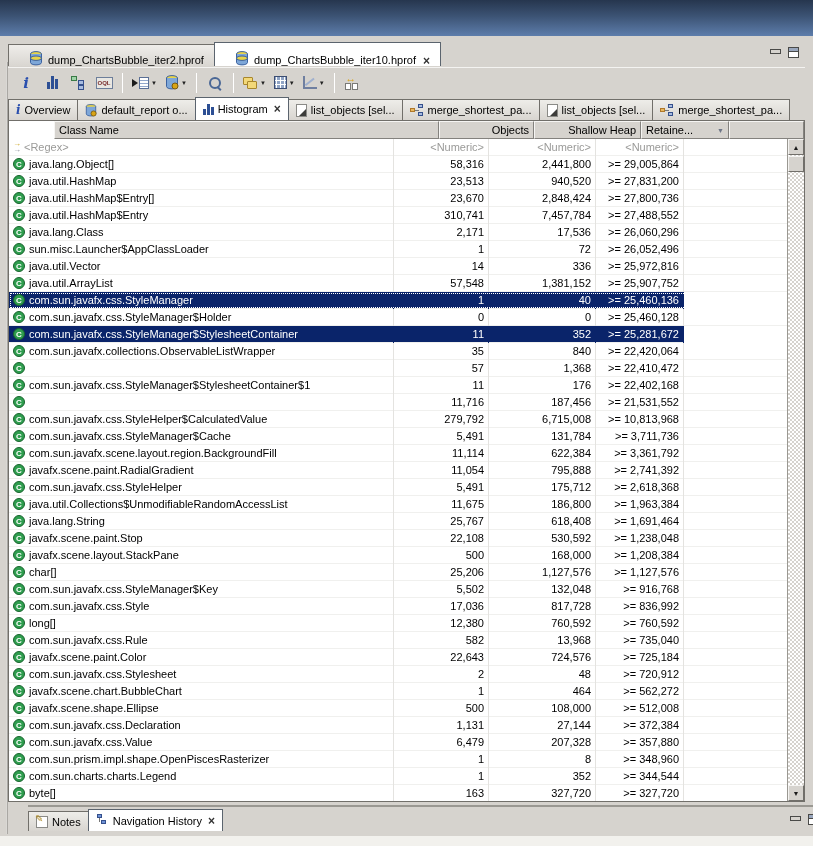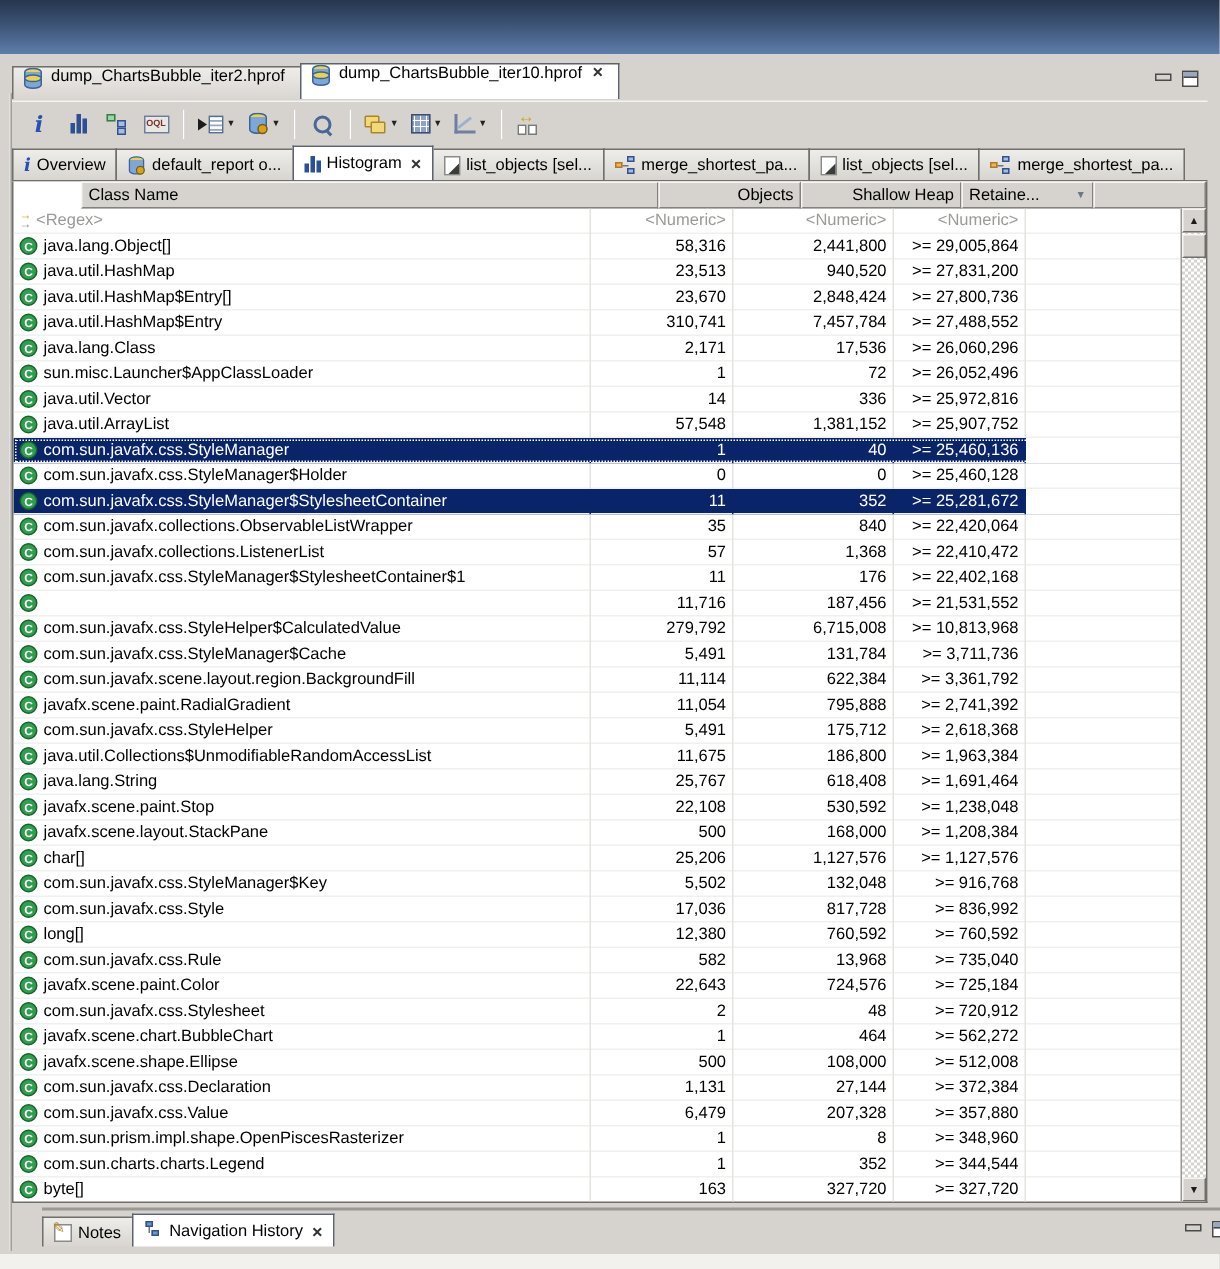--- a/index.html
+++ b/index.html
@@ -8,21 +8,21 @@
 
   
   .titlebar { position:absolute; left:0; top:0; width:813px; height:36px;
     background:linear-gradient(180deg,#26364e 0%,#3c5374 45%,#5d7dab 100%); }
   .workbench { position:absolute; left:6px; top:42px; width:801px; height:792px; }
   .wb-border { position:absolute; left:0; top:20px; bottom:0; width:2px;
     background:linear-gradient(90deg,#f2f1ee,#928f8a); }
 
   
   .etab-bar { position:absolute; left:2px; top:2px; width:797px; height:22px; display:flex; align-items:flex-end; }
-  .etab { height:22px; display:flex; align-items:flex-start; gap:5px; padding:0 10px 0 6px;
+  .etab { height:22px; display:flex; align-items:flex-end; gap:5px; padding:0 10px 0 20px;
     border:1px solid #716f6a; border-bottom:none; background:linear-gradient(180deg,#efedea,#d9d6d1);
     margin-right:-1px; white-space:nowrap; }
   .etab.active { background:#fff; border-color:#5b646e; height:24px; z-index:2; }
   .winbtns { margin-left:auto; display:flex; gap:8px; align-items:center; padding:0 6px 8px 0; }
   .btn-min { width:11px; height:9px; position:relative; cursor:default; }
   .btn-min::after { content:""; position:absolute; left:1px; top:1px; width:9px; height:3px; border:1px solid #4a4a48; background:#d6d3ce; }
   .btn-max { width:11px; height:11px; border:1px solid #4a4a48; background:#fff; position:relative; }
   .btn-max::after { content:""; position:absolute; left:0; top:0; right:0; height:3px; background:#9aa7bd; border-bottom:1px solid #4a4a48; }
   .close-x { color:#333; font-weight:bold; font-size:12px; line-height:10px; padding-left:2px; cursor:default; }
 
@@ -425,21 +425,20 @@
             <span>com.sun.javafx.collections.ObservableListWrapper</span>
           </div>
           <div class="td c-obj num">35</div>
           <div class="td c-shallow num">840</div>
           <div class="td c-ret num">&gt;= 22,420,064</div>
           <div class="td c-fill"></div>
         </div>
         <div class="trow">
           <div class="td c-name name-cell">
             <span class="cicon">C</span>
-            <span>com.sun.javafx.collections.ListenerList</span>
           </div>
           <div class="td c-obj num">57</div>
           <div class="td c-shallow num">1,368</div>
           <div class="td c-ret num">&gt;= 22,410,472</div>
           <div class="td c-fill"></div>
         </div>
         <div class="trow">
           <div class="td c-name name-cell">
             <span class="cicon">C</span>
             <span>com.sun.javafx.css.StyleManager$StylesheetContainer$1</span>

